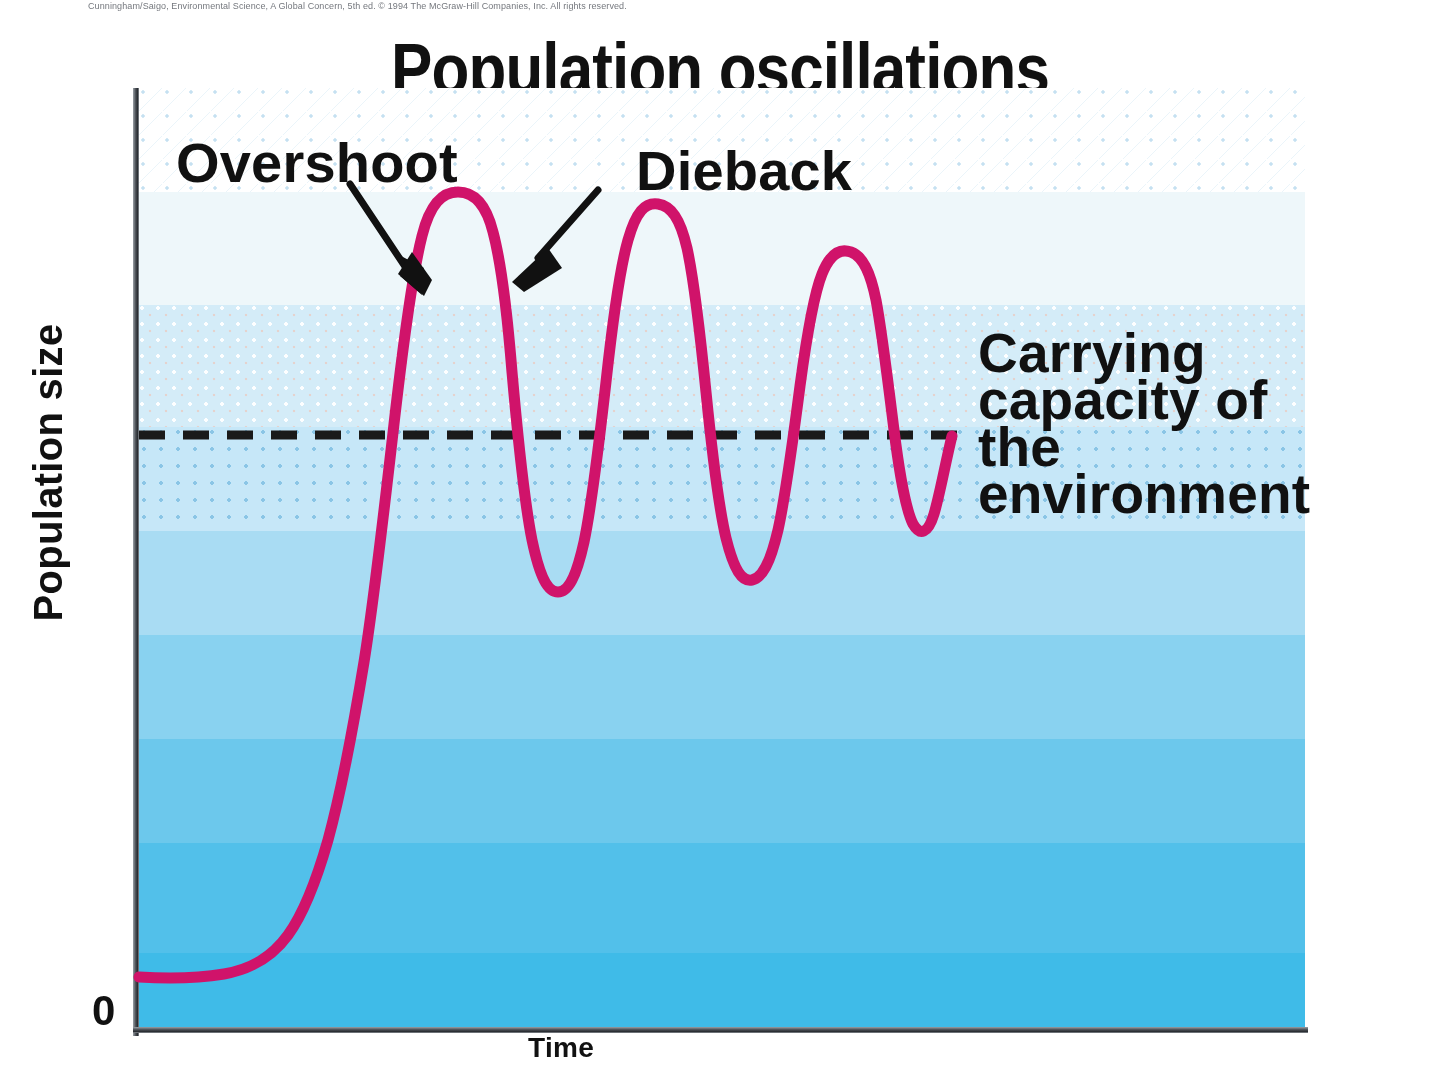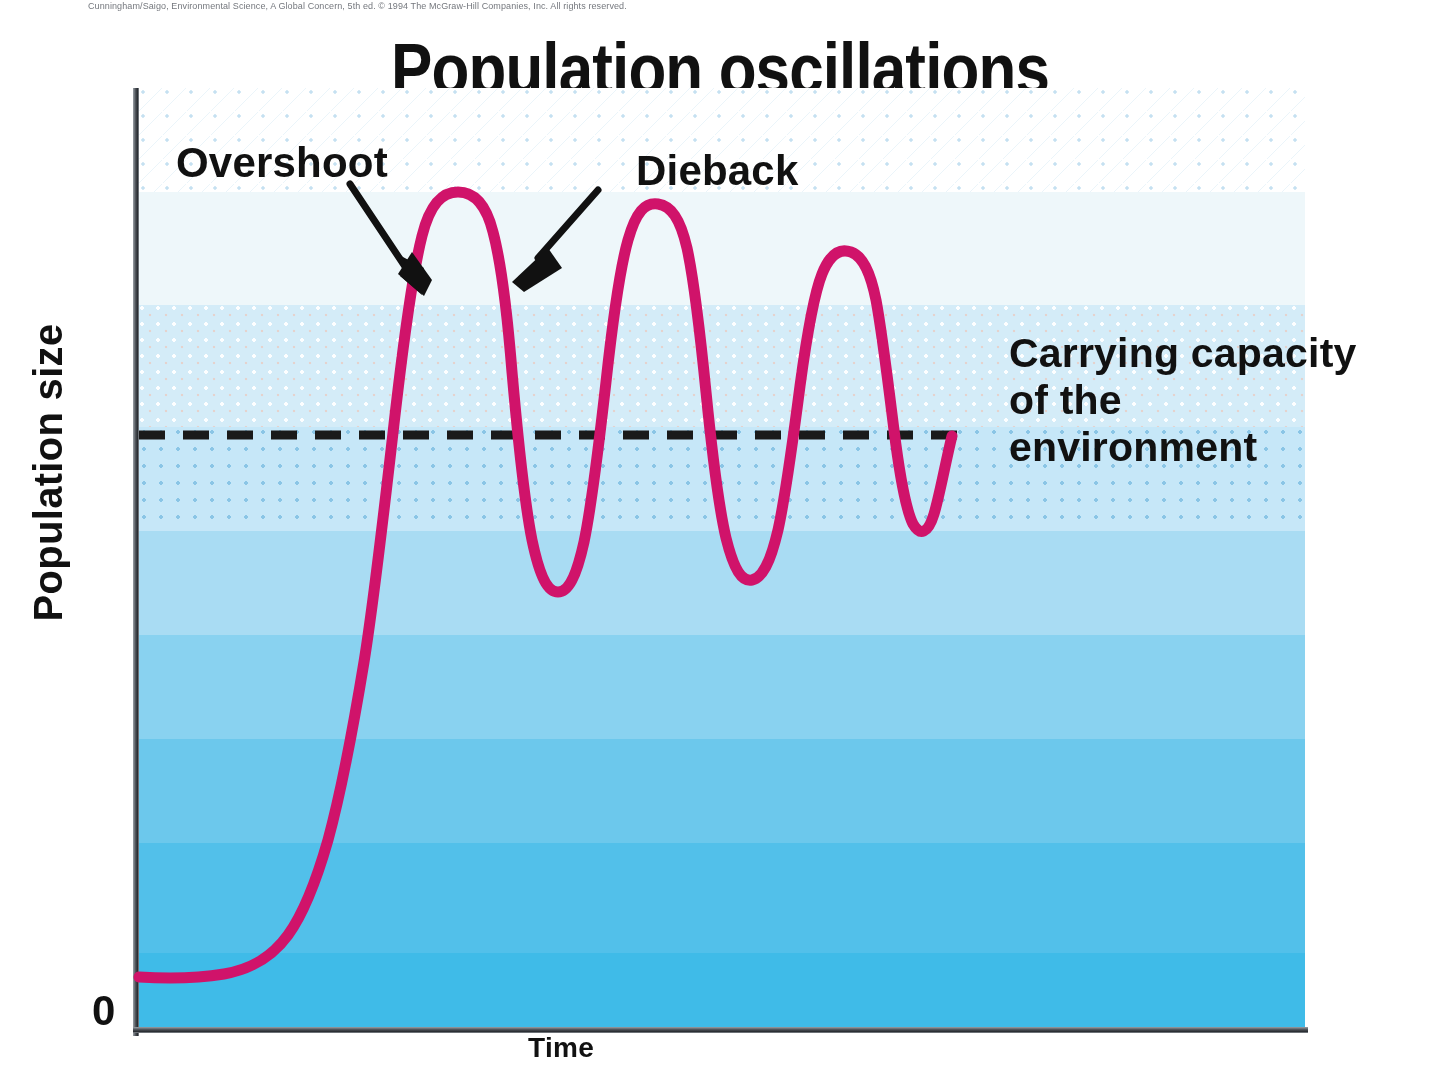--- a/index.html
+++ b/index.html
@@ -81,28 +81,28 @@
     font-size:28px; font-weight:700; letter-spacing:.3px;
   }
   #origin{
     position:absolute; left:92px; top:990px;
     color:#111; font-size:42px; font-weight:700; line-height:42px;
   }
 
   
   .anno{
     position:absolute; color:#111;
-    font-size:42px; font-weight:700; line-height:46px;
+    font-size:56px; font-weight:700; line-height:46px;
     letter-spacing:.2px; white-space:nowrap;
   }
   #anno-overshoot{ left:176px; top:140px; }
   #anno-dieback{  left:612px; top:148px;margin-left:24px; }
   #anno-capacity{
-    left:1009px; top:330px; white-space:normal; width:350px;
-    font-size:41px; line-height:47px;
+    left:978px; top:330px; white-space:normal; width:350px;
+    font-size:55px; line-height:47px;
   }
 
   svg.overlay{ position:absolute; left:0; top:0; width:1440px; height:1080px; overflow:visible; }
 </style>
 </head>
 <body>
 
 <div id="credit">Cunningham/Saigo, Environmental Science, A Global Concern, 5th ed. © 1994 The McGraw-Hill Companies, Inc. All rights reserved.</div>
 
 <div id="title">Population oscillations</div>

